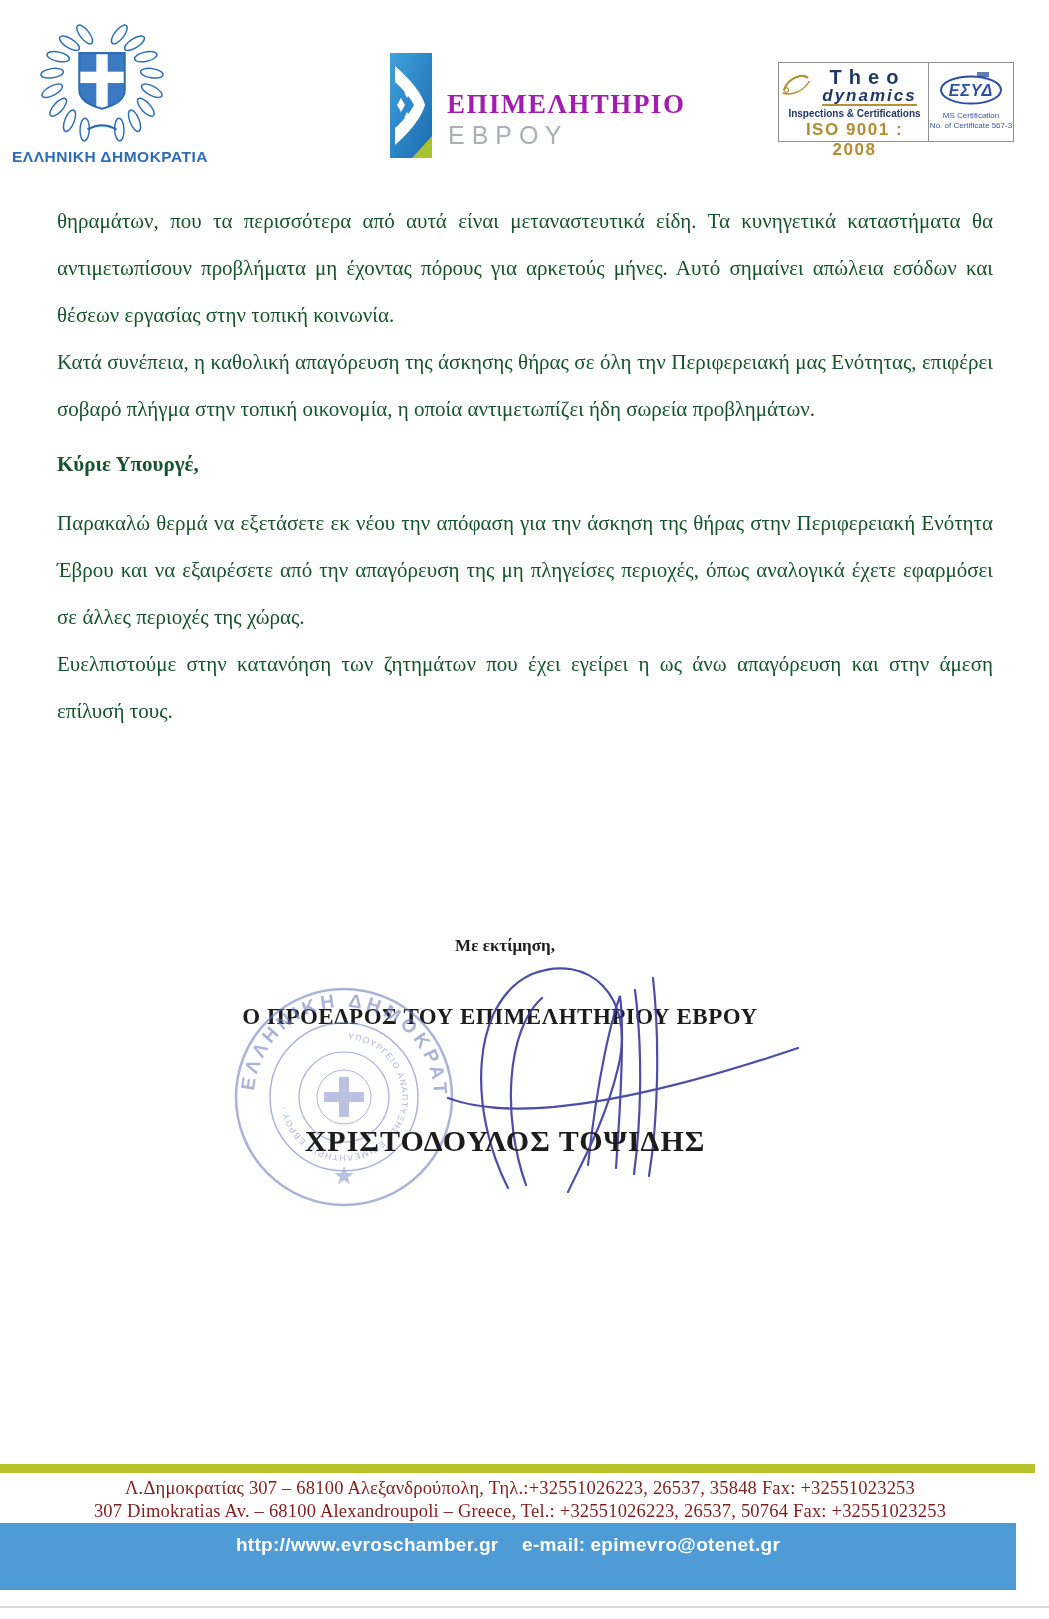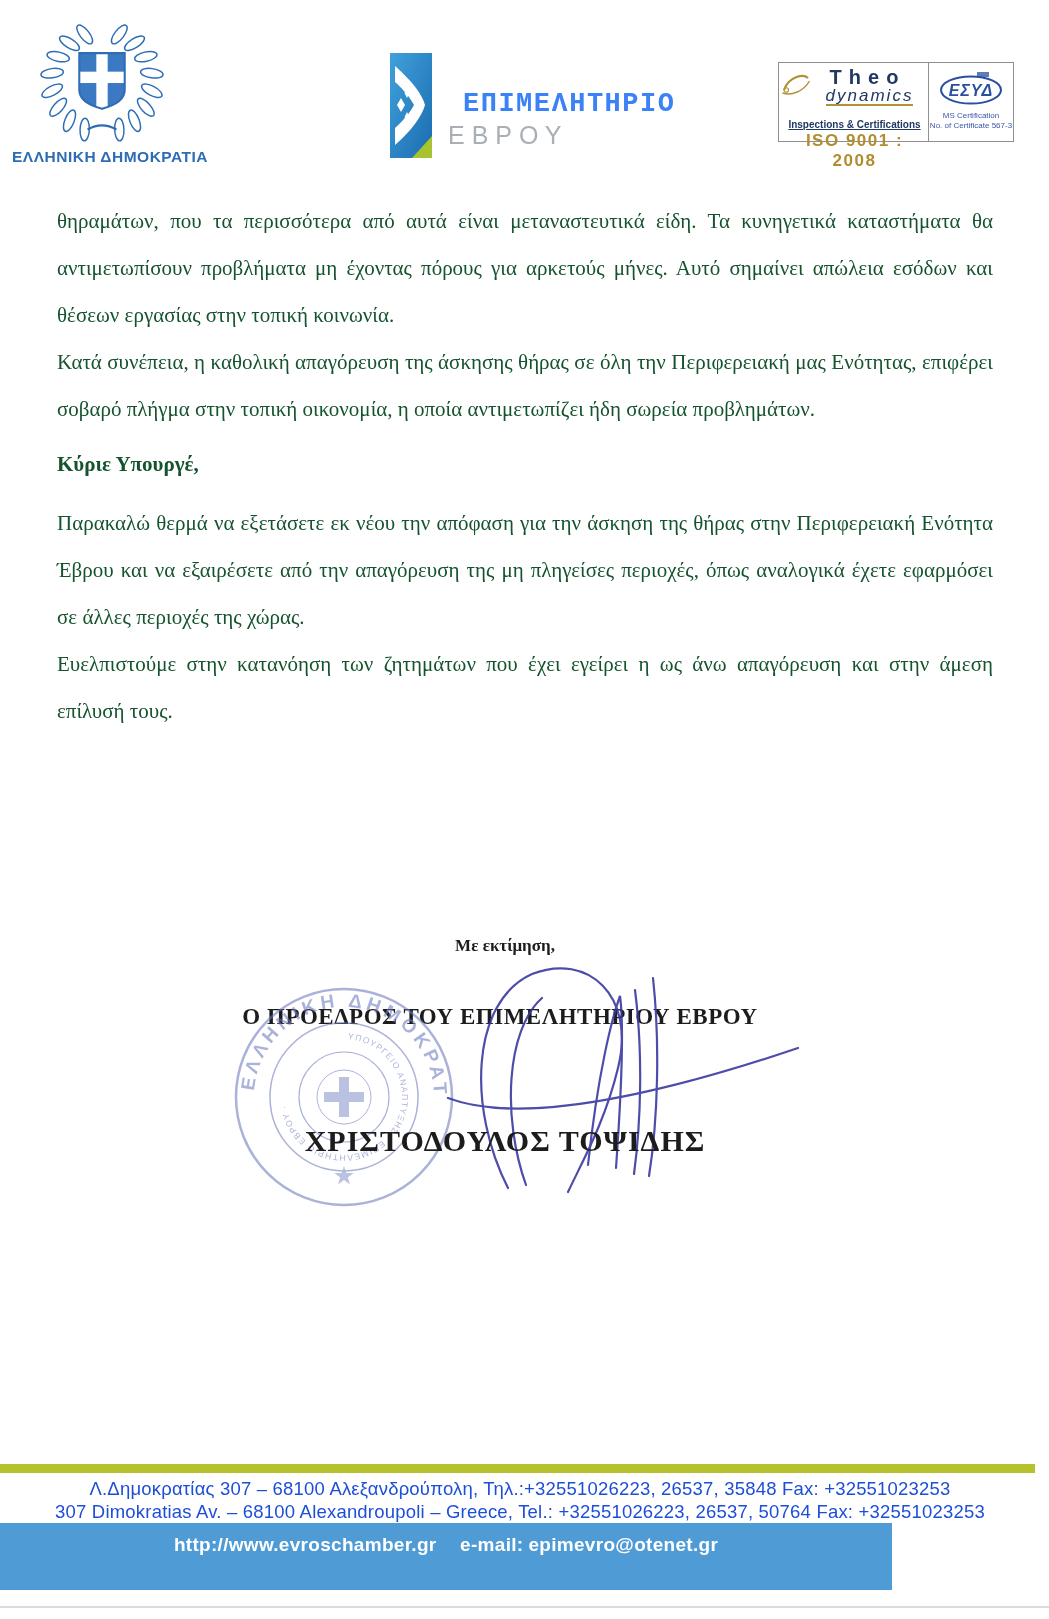--- a/index.html
+++ b/index.html
@@ -7,33 +7,33 @@
         font-family:"Liberation Serif",serif;color:#1c1c1c;}
 
   
   .coat-block{position:absolute;left:12px;top:20px;width:180px;text-align:center;}
   .coat-block svg{display:block;margin:0 auto;}
   .republic-label{margin-top:4px;font-family:"Liberation Sans",sans-serif;font-weight:bold;
         font-size:15.5px;letter-spacing:.5px;color:#2d6db5;white-space:nowrap;}
 
   .chamber-logo{position:absolute;left:390px;top:53px;width:300px;height:110px;}
   .chamber-mark{position:absolute;left:0;top:0;}
-  .chamber-name{position:absolute;left:73px;top:36px;font-family:Liberation Mono, monospace;
-        font-size:27px;font-weight:600;letter-spacing:1.5px;color:#3b82f6;white-space:nowrap;}
+  .chamber-name{position:absolute;left:57px;top:36px;font-family:Liberation Serif, serif;
+        font-size:27px;font-weight:600;letter-spacing:1.5px;color:#a21caf;white-space:nowrap;}
   .chamber-name-sub{position:absolute;left:58px;top:68px;font-family:"Liberation Sans",sans-serif;
         font-size:25px;font-weight:400;letter-spacing:7px;color:#a9afb5;white-space:nowrap;}
 
   .badge{position:absolute;left:778px;top:62px;width:234px;height:78px;border:1.5px solid #909090;
         border-radius:0;display:flex;font-family:"Liberation Sans",sans-serif;background:#fff;}
   .badge-left{position:relative;width:143px;padding:5px 2px 0 4px;text-align:center;}
   .badge-left .swoosh{position:absolute;left:2px;top:6px;}
   .brand-theo{margin-left:26px;font-size:20px;font-weight:bold;letter-spacing:7px;color:#1f3864;line-height:19px;}
-  .brand-dynamics{margin-left:30px;display:inline-block;font-size:17px;font-weight:normal;font-style:italic;
+  .brand-dynamics{margin-left:30px;display:inline-block;font-size:17px;font-weight:bold;font-style:italic;
         letter-spacing:2px;color:#1f3864;line-height:17px;border-bottom:2px solid #b39136;}
-  .badge-subtitle{font-size:10px;font-weight:bold;color:#1f3864;line-height:13px;margin-top:12px;white-space:nowrap;text-decoration:underline;}
+  .badge-subtitle{font-size:10px;font-weight:bold;color:#1f3864;line-height:13px;margin-top:1px;white-space:nowrap;}
   .iso-label{font-size:17px;font-weight:bold;letter-spacing:1.5px;color:#b08d2f;line-height:20px;}
   .badge-right{flex:1;border-left:1.5px solid #909090;text-align:center;padding-top:8px;}
   .esyd-cert{font-size:8px;line-height:10px;color:#3a57a8;}
 
   
   .letter-body{position:absolute;left:57px;top:198px;width:936px;font-size:21px;line-height:47px;
         text-align:justify;color:#14532d;}
   .letter-body p{margin:0;}
   .letter-body p.sal{font-weight:bold;text-align:left;margin-top:8px;}
   .letter-body p.gap{margin-top:12px;}
@@ -44,23 +44,23 @@
   .signer-title{position:absolute;left:0;top:1004px;width:1000px;text-align:center;font-weight:bold;
         font-size:23px;letter-spacing:.5px;}
   .signer-name{position:absolute;left:0;top:1124px;width:1010px;text-align:center;font-weight:bold;
         font-size:30px;letter-spacing:1px;}
   .stamp{position:absolute;left:222px;top:982px;opacity:.58;}
   .signature{position:absolute;left:430px;top:960px;}
 
   
   .green-bar{position:absolute;left:0;top:1464px;width:1035px;height:9px;background:#b5c22b;}
   .addr{position:absolute;left:0;top:1477px;width:1040px;text-align:center;
-        font-family:Liberation Sans, sans-serif;font-size:18.5px;line-height:23px;color:#1d4ed8;
+        font-family:Liberation Serif, serif;font-size:18.5px;line-height:23px;color:#7f1d1d;
         letter-spacing:.2px;}
-  .blue-bar{position:absolute;left:0;top:1523px;width:892px;height:67px;background:#4f9bd5;
+  .blue-bar{position:absolute;left:0;top:1523px;width:1016px;height:67px;background:#4f9bd5;
         font-family:"Liberation Sans",sans-serif;font-weight:bold;font-size:19px;color:#ffffff;
         text-align:center;padding-top:11px;box-sizing:border-box;letter-spacing:.3px;}
   .blue-bar span{margin:0 9px;}
   .edge-line{position:absolute;left:0;top:1606px;width:100%;height:2px;background:#dcdcdc;}
 </style>
 </head>
 <body>
 
 <div class="page">
 

